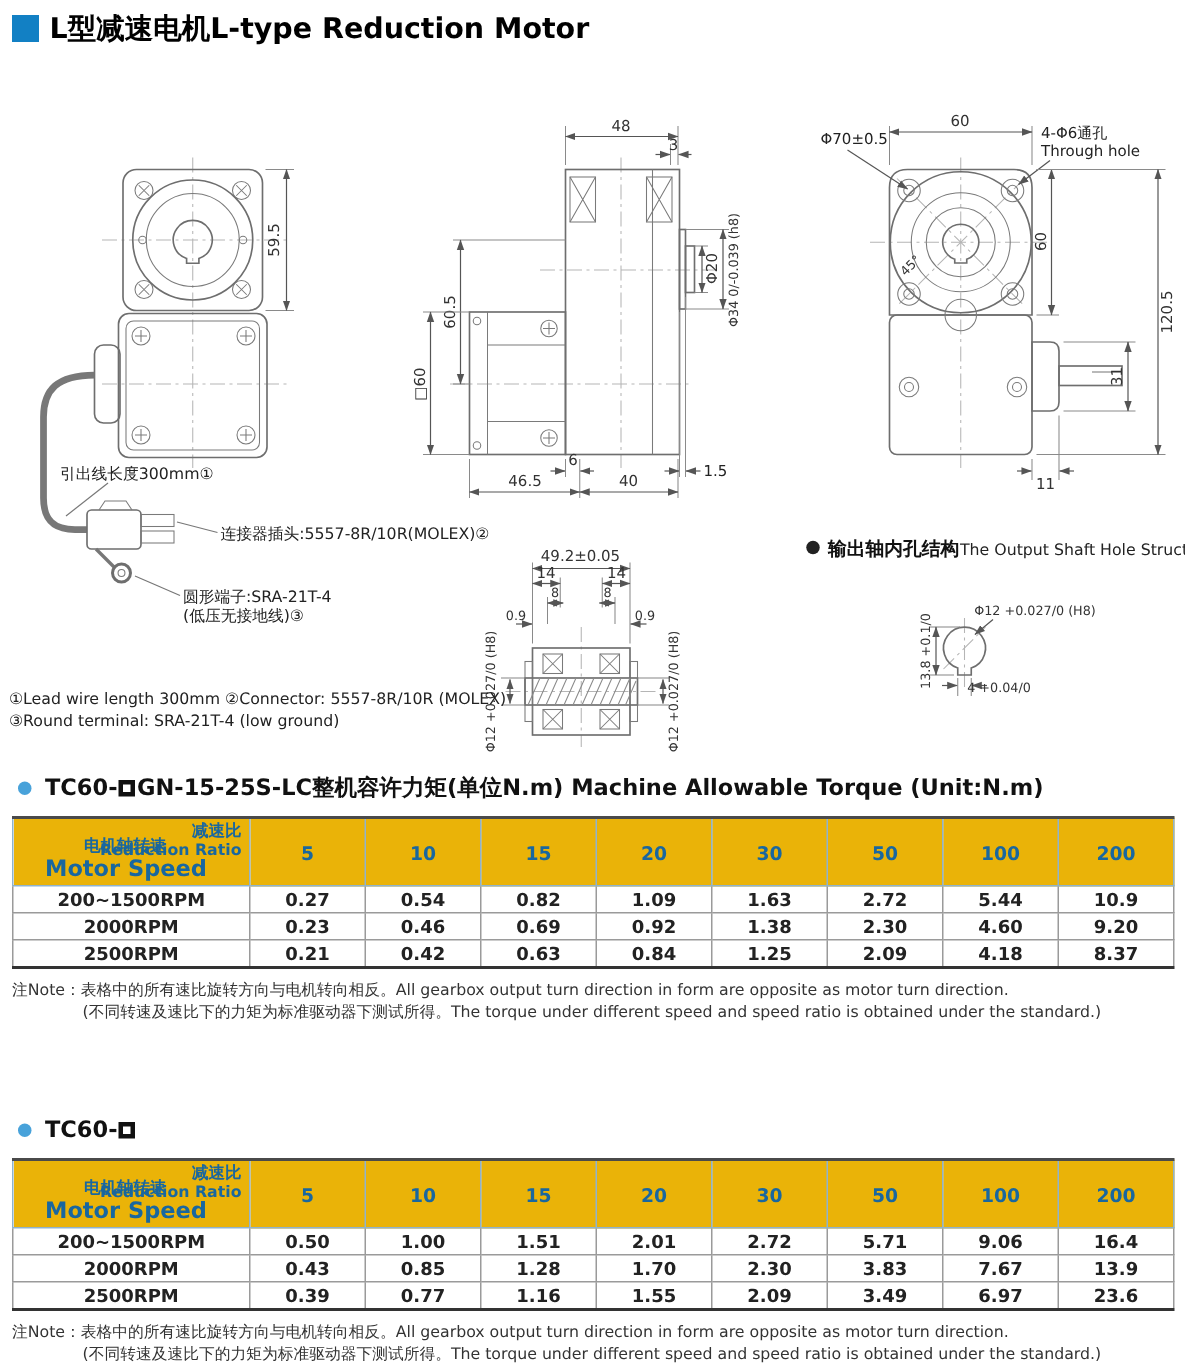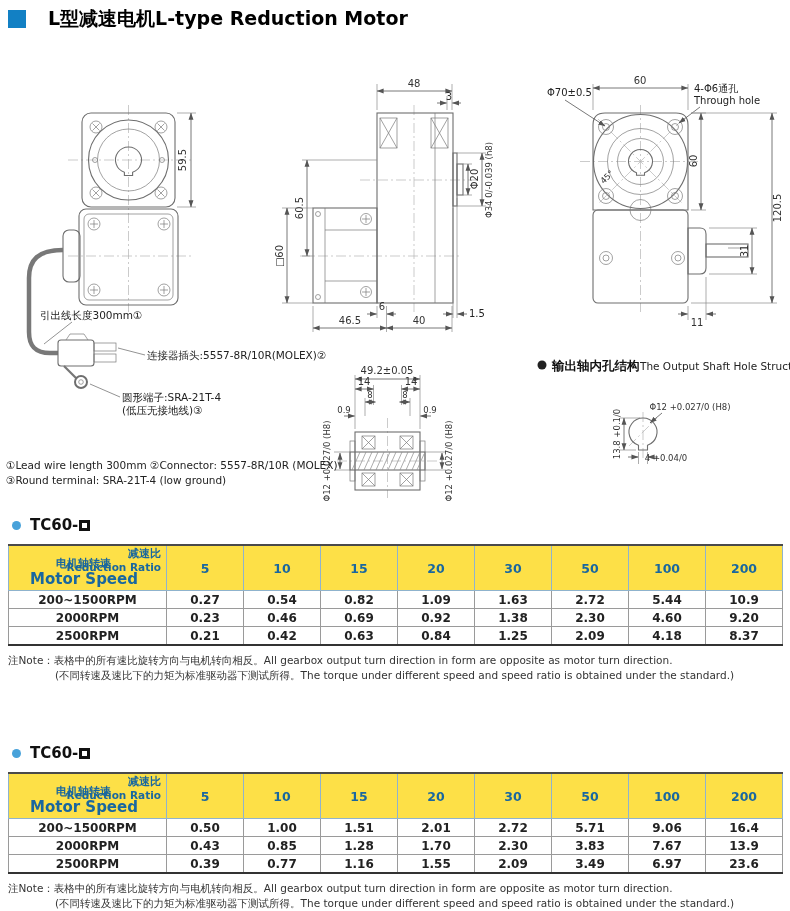--- a/index.html
+++ b/index.html
@@ -1,19 +1,19 @@
 <!DOCTYPE html>
 <html><head>
 <meta charset="utf-8">
 <style>
   html,body{margin:0;padding:0;background:#fff;}
   body{font-family:"DejaVu Sans","Liberation Sans",sans-serif;}
   #page{position:relative;width:790px;height:911px;background:#fff;overflow:hidden;}
   
-  .hdr{position:absolute;left:8px;top:6px;display:flex;align-items:center;gap:15px;}
+  .hdr{position:absolute;left:8px;top:6px;display:flex;align-items:center;}
   .bluesq{width:18px;height:18px;background:#1280c4;margin-right:7px;}
   .hdr h1{font-size:19px;font-weight:bold;color:#000;margin:0;letter-spacing:0;}
   .legend{position:absolute;left:10px;top:36px;display:flex;align-items:center;font-size:12.5px;color:#111;}
   .sq-filled{display:inline-block;width:11px;height:11px;background:#111;position:relative;margin-right:5px;}
   .sq-filled::after{content:"";position:absolute;left:3px;top:3px;width:5px;height:5px;background:#fff;}
   .sq-empty{display:inline-block;width:11px;height:11px;border:2px solid #111;box-sizing:border-box;background:#fff;margin:0 5px 0 14px;}
   
   #dwg{position:absolute;left:0;top:60px;}
   .o{fill:none;stroke:#6e6e6e;stroke-width:1.1;}
   .t{fill:none;stroke:#7a7a7a;stroke-width:0.7;}
@@ -31,21 +31,21 @@
   .hcn{font-size:12.5px;font-weight:bold;fill:#111;text-anchor:start;}
   .hen{font-size:10.5px;fill:#222;text-anchor:start;}
   
   .tblock{position:absolute;left:8px;width:774px;}
   .ttitle{display:flex;align-items:center;font-size:15px;font-weight:bold;color:#111;height:22px;text-align:right;}
   .bullet{width:9px;height:9px;border-radius:50%;background:#48a2da;margin:0 9px 0 4px;flex:none;}
   .vsq{display:inline-block;width:11px;height:11px;background:#111;position:relative;margin:0 1px;vertical-align:-1px;}
   .vsq::after{content:"";position:absolute;left:3px;top:3px;width:5px;height:5px;background:#fff;}
   table.tq{border-collapse:collapse;table-layout:fixed;width:774px;margin-top:8px;
            border:1px solid #9a9a9a;border-top:2px solid #4a4a4a;border-bottom:2px solid #333;}
-  table.tq th{background:#fde047;color:#19679f;border:1px solid #8fb3cd;font-weight:bold;font-size:12.5px;height:44px;padding:0;}
+  table.tq th{background:#eab308;color:#19679f;border:1px solid #8fb3cd;font-weight:bold;font-size:12.5px;height:44px;padding:0;}
   th.corner{position:relative;background:
      linear-gradient(to bottom right, rgba(0,0,0,0) 49.7%, #7fa8c7 49.7%, #7fa8c7 50.35%, rgba(0,0,0,0) 50.35%), #d9eaf7;}
   .c-a{position:absolute;top:2px;right:5px;text-align:right;line-height:1.15;}
   .c-a .cn{font-size:11px;} .c-a .en{font-size:10.5px;}
   .c-b{position:absolute;bottom:2px;left:7px;text-align:left;line-height:1.15;}
   .c-b .cn{font-size:11px;padding-left:40px;} .c-b .en{font-size:15px;margin-left:14px;}
   table.tq td{border:1px solid #9a9a9a;font-size:12px;color:#222;text-align:center;height:17px;padding:0;font-weight:bold;}
   td.speed{text-align:left;padding-left:10px;}
   .tnote{margin-top:7px;font-size:10.5px;color:#333;line-height:1.45;}
   .tnote .l2{padding-left:47px;}
@@ -309,20 +309,21 @@
 
     <text class="lb" x="6" y="409">①Lead wire length 300mm  ②Connector: 5557-8R/10R (MOLEX)</text>
     <text class="lb" x="6" y="424">③Round terminal: SRA-21T-4 (low ground)</text>
   </svg>
 
   <div class="tblock" style="top:514px;">
     <div class="ttitle">
       <span class="bullet"></span>
       <span>TC60-</span>
       <span class="vsq"></span>
+      <span>GN-15-25S-LC整机容许力矩(单位N.m) Machine Allowable Torque (Unit:N.m)</span>
     </div>
     <table class="tq">
       <colgroup>
           <col style="width:158px">
           <col span="8" style="width:77px">
         </colgroup>
       <thead>
         <tr>
           <th class="corner">
             <div class="c-a">

